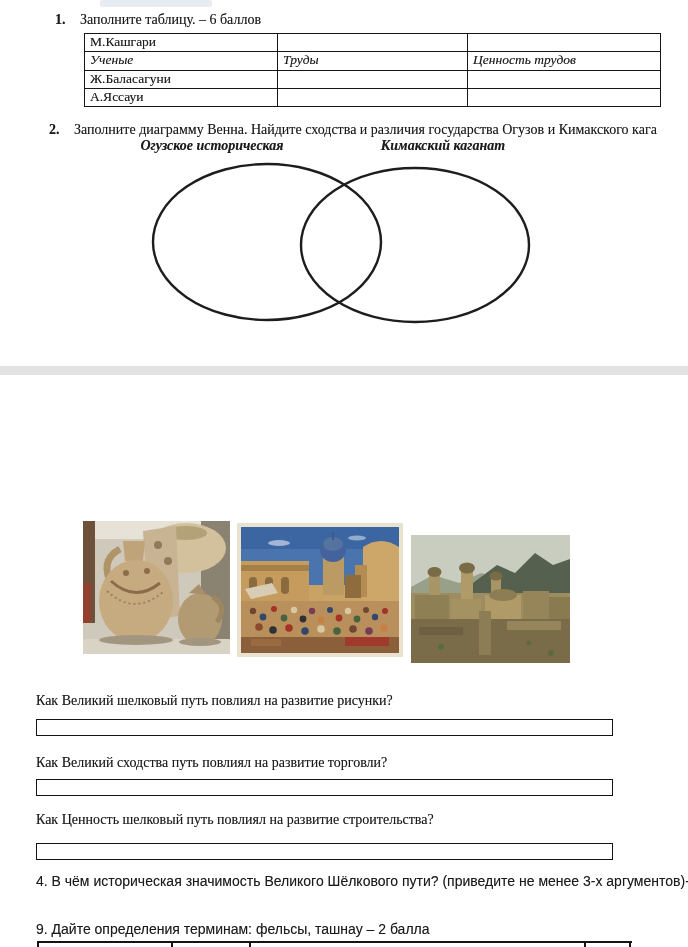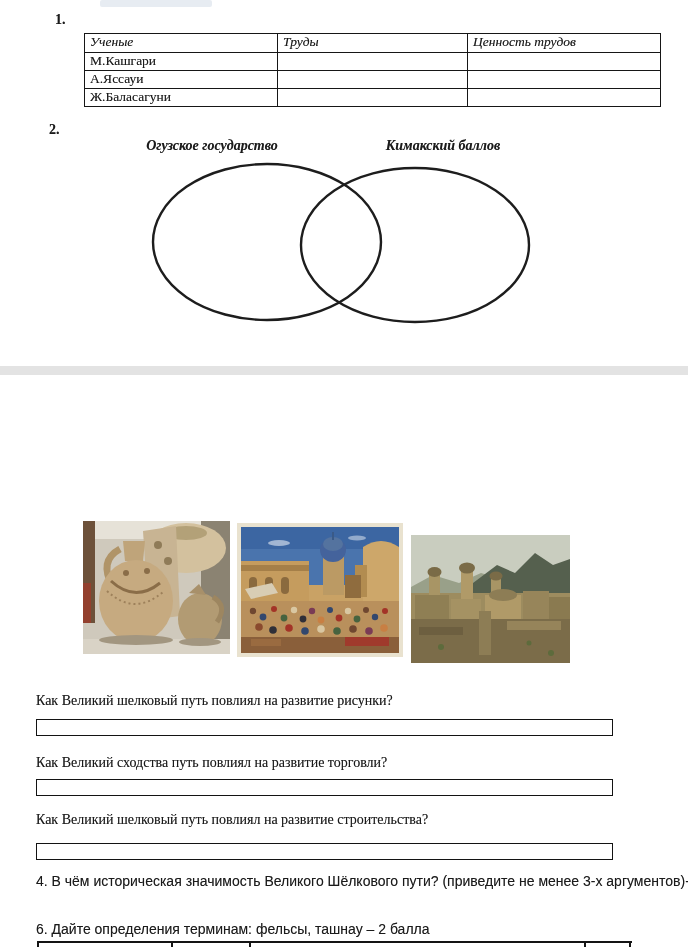--- a/index.html
+++ b/index.html
@@ -45,55 +45,57 @@
   .scan-smudge { background:#dfe5ee; opacity:.75; border-radius:2px; }
 </style>
 </head>
 <body>
 
 <div id="page">
 
   <div class="abs scan-smudge" style="left:100px;top:0;width:112px;height:7px"></div>
 
   <span class="abs q-text bold" style="left:55px;top:12px">1.</span>
+  <span class="abs q-text nowrap" style="left:80px;top:12px">Заполните таблицу. – 6 баллов</span>
 
   <table class="fill-table abs" style="left:84px;top:33px">
     <colgroup>
         <col style="width:193px">
         <col style="width:190px">
         <col style="width:193px">
       </colgroup>
     <tbody>
         <tr>
+      <td>М.Кашгари</td>
+      <td></td>
+      <td></td>
+    </tr>
+    <tr>
       <th>Ученые</th>
       <th>Труды</th>
       <th>Ценность трудов</th>
     </tr>
     <tr>
-      <td>М.Кашгари</td>
+      <td>Ж.Баласагуни</td>
       <td></td>
       <td></td>
     </tr>
     <tr>
       <td>А.Яссауи</td>
       <td></td>
       <td></td>
     </tr>
-    <tr>
-      <td>Ж.Баласагуни</td>
-      <td></td>
-      <td></td>
-    </tr>
   </tbody>
     </table>
 
   <span class="abs q-text bold" style="left:49px;top:122px">2.</span>
-
-  <div class="abs venn-label" style="left:122px;top:138px;width:180px">Огузское государство</div>
-  <div class="abs venn-label" style="left:352px;top:138px;width:182px">Кимакский баллов</div>
+  <span class="abs q-text nowrap" style="left:74px;top:122px">Заполните диаграмму Венна. Найдите сходства и различия государства Огузов и Кимакского кага</span>
+
+  <div class="abs venn-label" style="left:122px;top:138px;width:180px">Огузское историческая</div>
+  <div class="abs venn-label" style="left:352px;top:138px;width:182px">Кимакский каганат</div>
 
   <svg class="abs" style="left:140px;top:158px" width="404" height="172" viewBox="0 0 404 172">
     <ellipse cx="127" cy="84" rx="114" ry="78" fill="none" stroke="#1d1d1d" stroke-width="2.4"></ellipse>
     <ellipse cx="275" cy="87" rx="114" ry="77" fill="none" stroke="#1d1d1d" stroke-width="2.4"></ellipse>
   </svg>
 
   <div class="abs divider" style="left:0;top:366px;width:688px;height:9px"></div>
 
 
   <div class="abs photo" style="left:83px;top:521px;width:147px;height:133px">
@@ -207,26 +209,26 @@
       <circle cx="140" cy="118" r="3" fill="#5d6b3c"></circle>
     </svg>
   </div>
 
   <span class="abs q-text nowrap" style="left:36px;top:693px">Как Великий шелковый путь повлиял на развитие рисунки?</span>
   <div class="abs ansbox" style="left:36px;top:719px"></div>
 
   <span class="abs q-text nowrap" style="left:36px;top:755px">Как Великий сходства путь повлиял на развитие торговли?</span>
   <div class="abs ansbox" style="left:36px;top:779px"></div>
 
-  <span class="abs q-text nowrap" style="left:36px;top:812px">Как Великий шелковый путь повлиял на развитие строительства?</span>
+  <span class="abs q-text nowrap" style="left:36px;top:812px">Как Ценность шелковый путь повлиял на развитие строительства?</span>
   <div class="abs ansbox" style="left:36px;top:843px"></div>
 
   <span class="abs sans nowrap" style="left:36px;top:873px;font-size:14px">4. В чём историческая значимость Великого Шёлкового пути? (приведите не менее 3-х аргументов)- – 3 балла</span>
 
-  <span class="abs sans nowrap" style="left:36px;top:921px;font-size:14px">6. Дайте определения терминам:  фельсы, ташнау – 2 балла</span>
+  <span class="abs sans nowrap" style="left:36px;top:921px;font-size:14px">9. Дайте определения терминам:  фельсы, ташнау – 2 балла</span>
 
   <div class="abs frag" style="left:37px;top:941px;width:595px;height:6px">
     <i style="left:0"></i>
       <i style="left:134px"></i>
       <i style="left:212px"></i>
     <i style="left:547px"></i>
       <i style="left:592px"></i>
   </div>
 
 </div>

